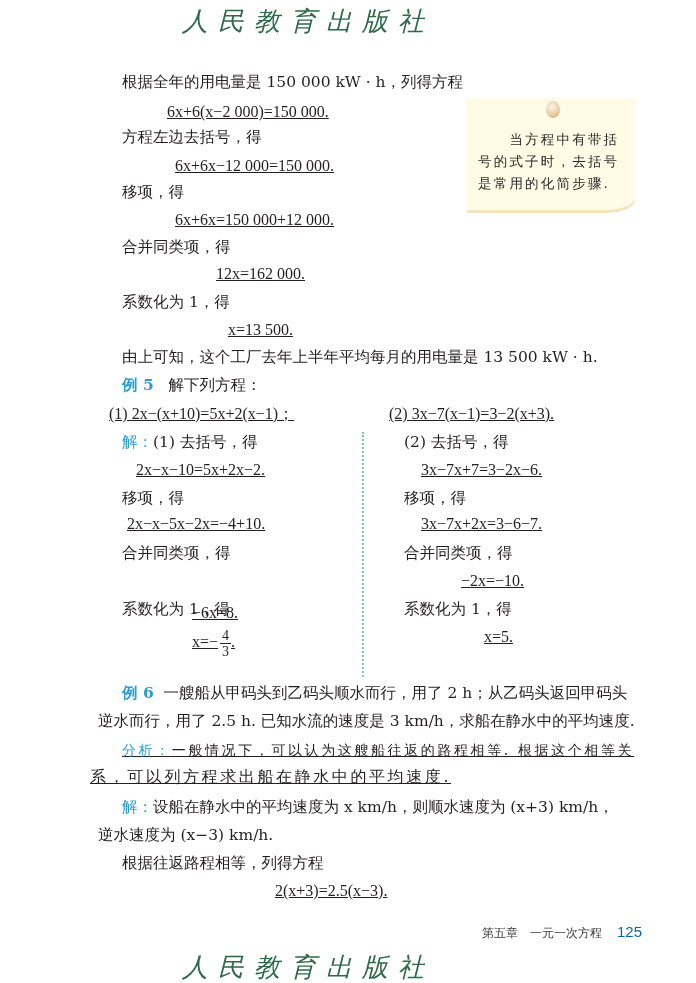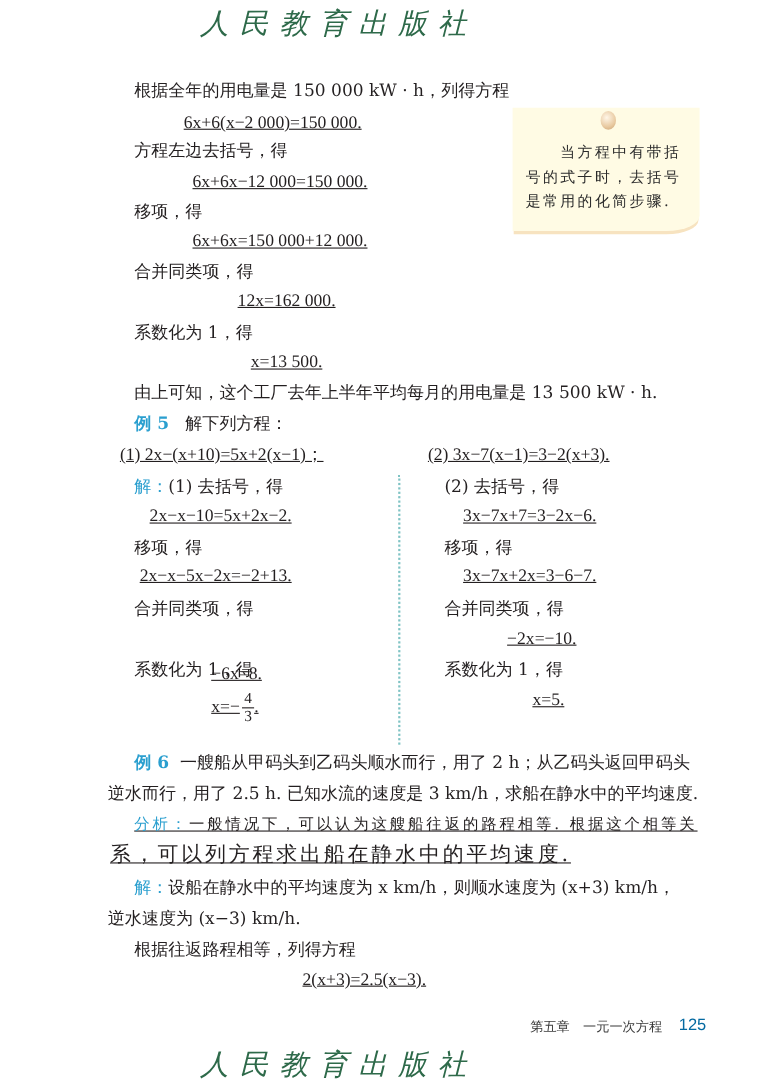--- a/index.html
+++ b/index.html
@@ -70,21 +70,21 @@
   <span>解下列方程：</span>
 </div>
 <div class="abs math" style="left:109px; top:404px;">(1) 2x−(x+10)=5x+2(x−1)；</div>
 <div class="abs math" style="left:389px; top:404px;">(2) 3x−7(x−1)=3−2(x+3).</div>
 
 <div class="abs txt" style="left:122px; top:432px;">
   <span class="blue-plain">解：</span><span>(1) 去括号，得</span>
 </div>
 <div class="abs math" style="left:136px; top:460px;">2x−x−10=5x+2x−2.</div>
 <div class="abs txt" style="left:122px; top:488px;">移项，得</div>
-<div class="abs math" style="left:127px; top:514px;">2x−x−5x−2x=−2+13.</div>
+<div class="abs math" style="left:127px; top:514px;">2x−x−5x−2x=−4+10.</div>
 <div class="abs txt" style="left:122px; top:543px;">合并同类项，得</div>
 <div class="abs math" style="left:192px; top:571px;margin-top:32px;">−6x=8.</div>
 <div class="abs txt" style="left:122px; top:599px;">系数化为 1，得</div>
 <div class="abs math" style="left:192px; top:628px;">
   <span>x=−</span><span class="frac"><span class="num">4</span><span class="den">3</span></span><span>.</span>
 </div>
 
 <div class="divider"></div>
 
 <div class="abs txt" style="left:404px; top:432px;">(2) 去括号，得</div>
@@ -96,21 +96,21 @@
 <div class="abs txt" style="left:404px; top:599px;">系数化为 1，得</div>
 <div class="abs math" style="left:484px; top:627px;">x=5.</div>
 
 <div class="abs txt" style="left:122px; top:683px;">
   <span class="blue">例 6</span>&nbsp;&nbsp;<span>一艘船从甲码头到乙码头顺水而行，用了 2 h；从乙码头返回甲码头</span>
 </div>
 <div class="abs txt" style="left:98px; top:711px;text-align:right;">逆水而行，用了 2.5 h. 已知水流的速度是 3 km/h，求船在静水中的平均速度.</div>
 <div class="abs txt spaced" style="left:122px; top:740px; font-size:14px;">
   <span class="blue-plain">分析：</span><span>一般情况下，可以认为这艘船往返的路程相等. 根据这个相等关</span>
 </div>
-<div class="abs txt spaced" style="left:100px; top:767px; font-size:19px;">系，可以列方程求出船在静水中的平均速度.</div>
+<div class="abs txt spaced" style="left:90px; top:767px; font-size:16px;">系，可以列方程求出船在静水中的平均速度.</div>
 <div class="abs txt" style="left:122px; top:797px;">
   <span class="blue-plain">解：</span><span>设船在静水中的平均速度为 x km/h，则顺水速度为 (x+3) km/h，</span>
 </div>
 <div class="abs txt" style="left:98px; top:825px;">逆水速度为 (x−3) km/h.</div>
 <div class="abs txt" style="left:122px; top:853px;">根据往返路程相等，列得方程</div>
 <div class="abs math" style="left:275px; top:881px;">2(x+3)=2.5(x−3).</div>
 
 <div class="abs footer" style="left:482px; top:925px;">第五章　一元一次方程</div>
 <div class="abs pagenum" style="left:617px; top:923px;">125</div>
 <div class="publisher" style="top:950px;">人民教育出版社</div>

